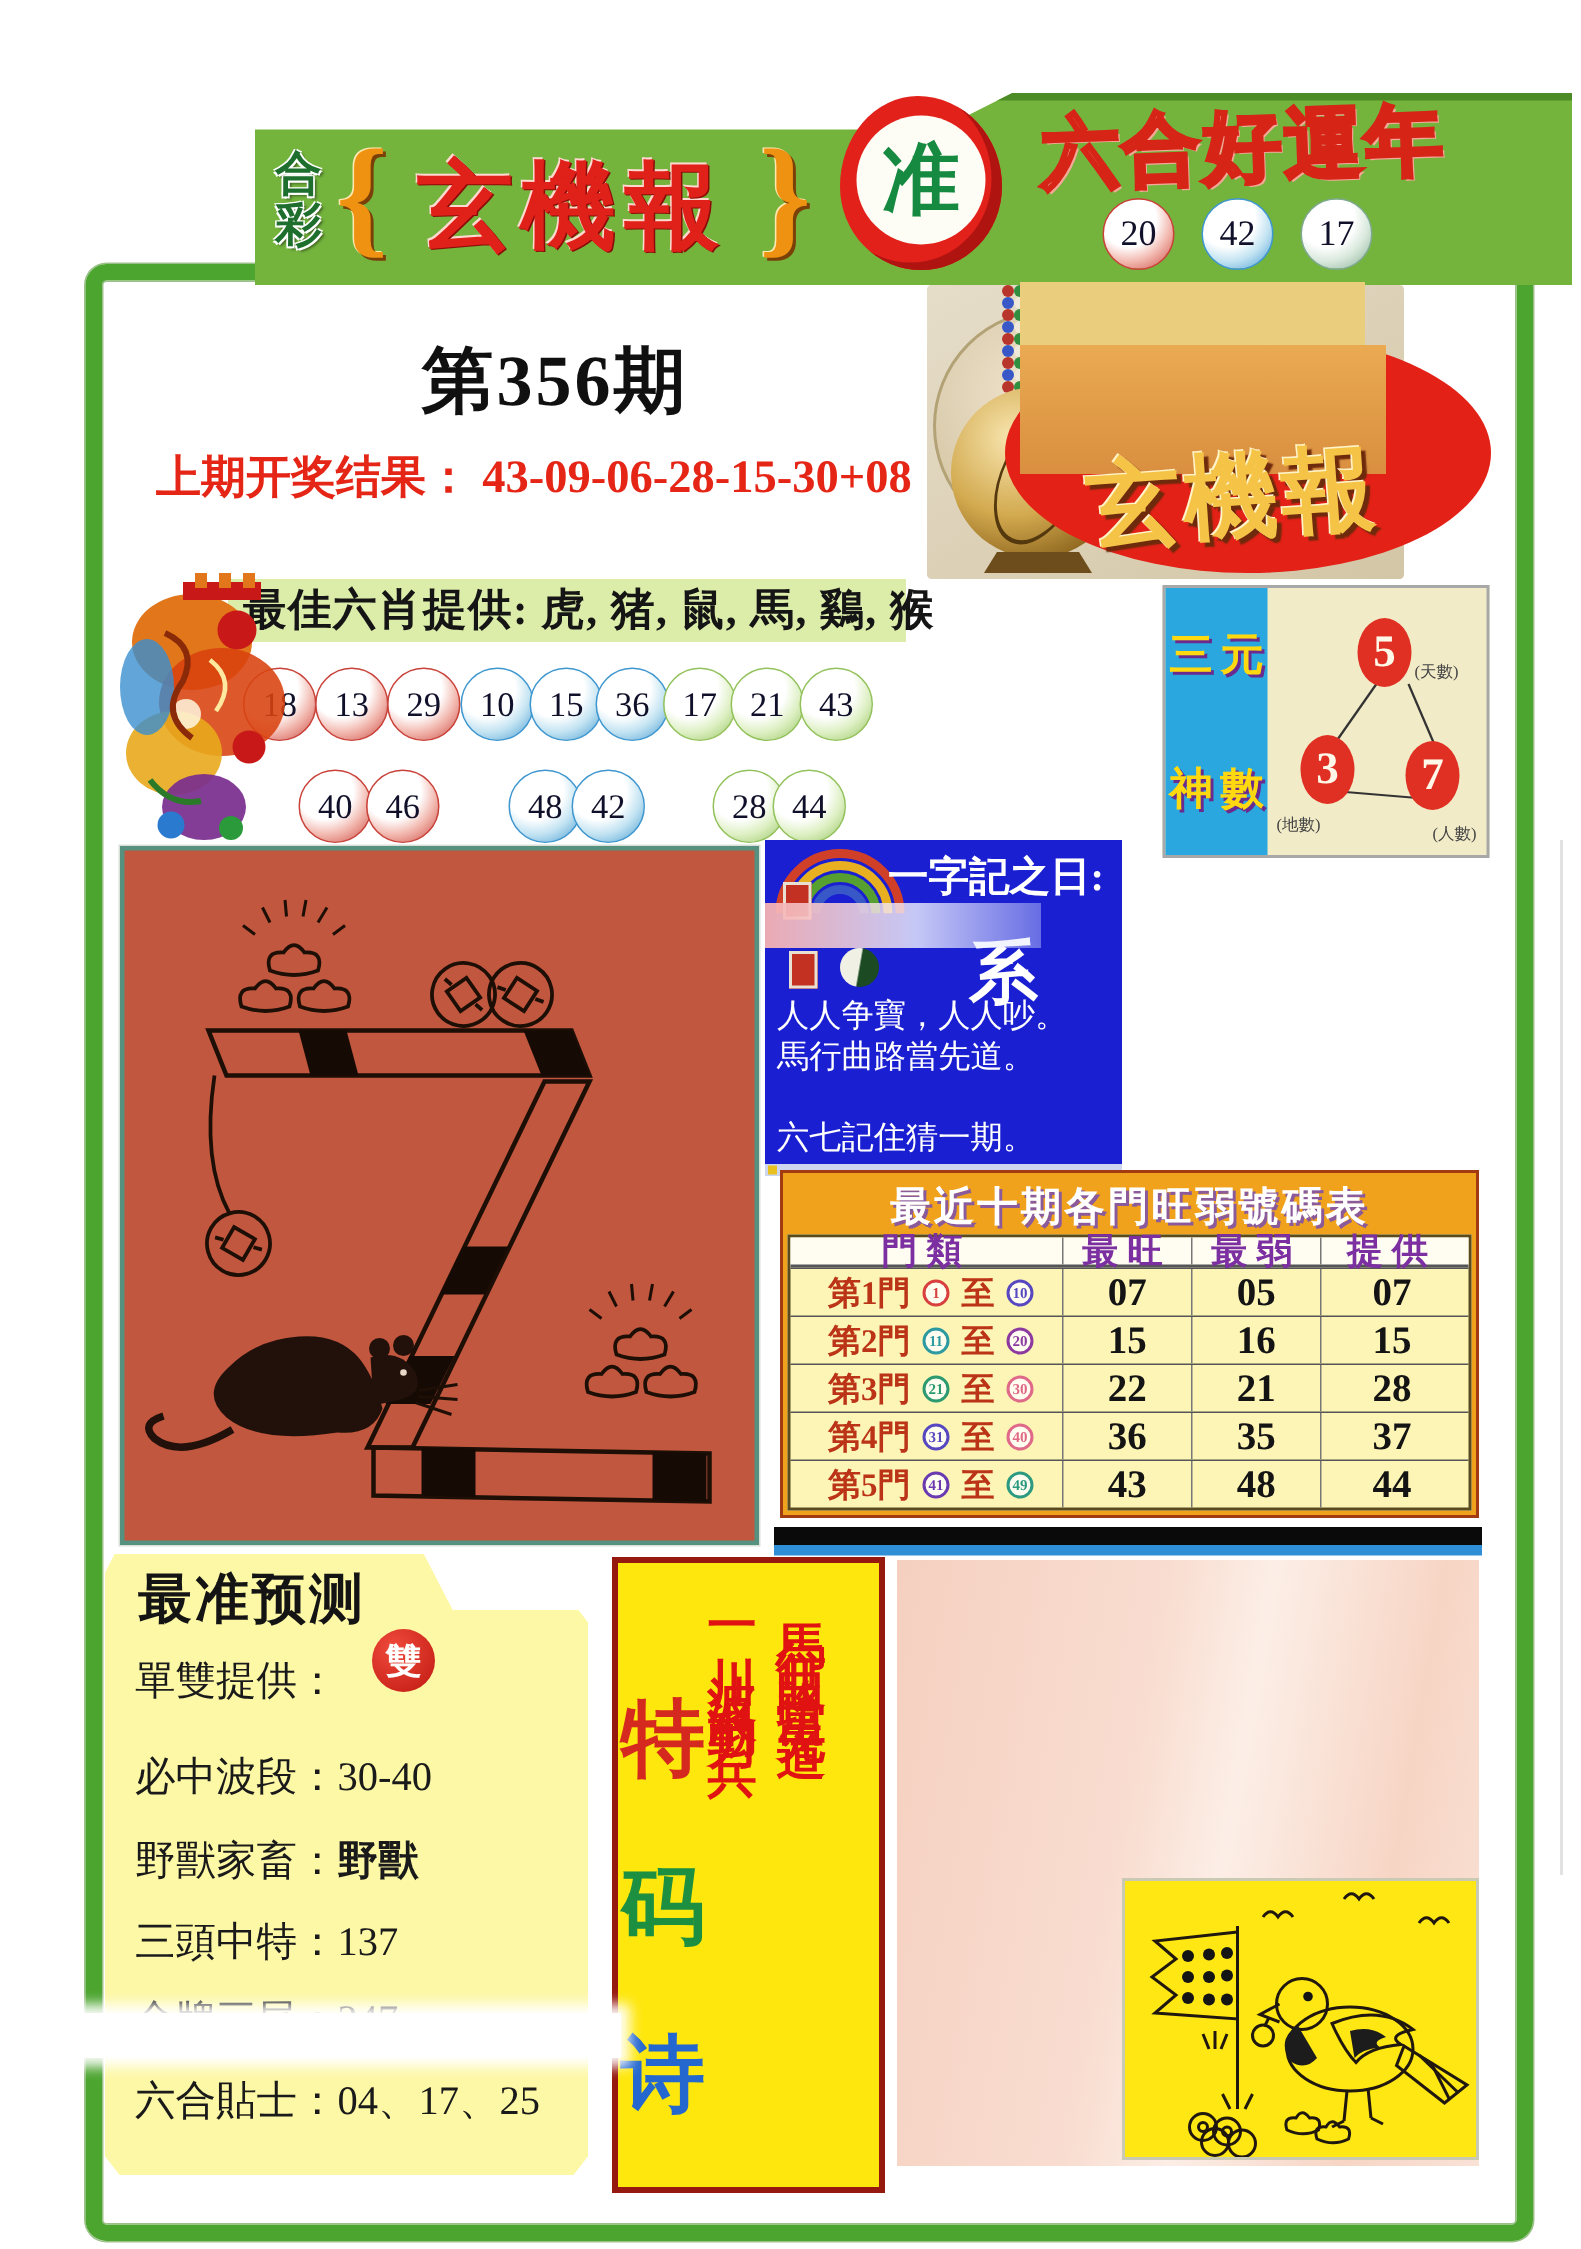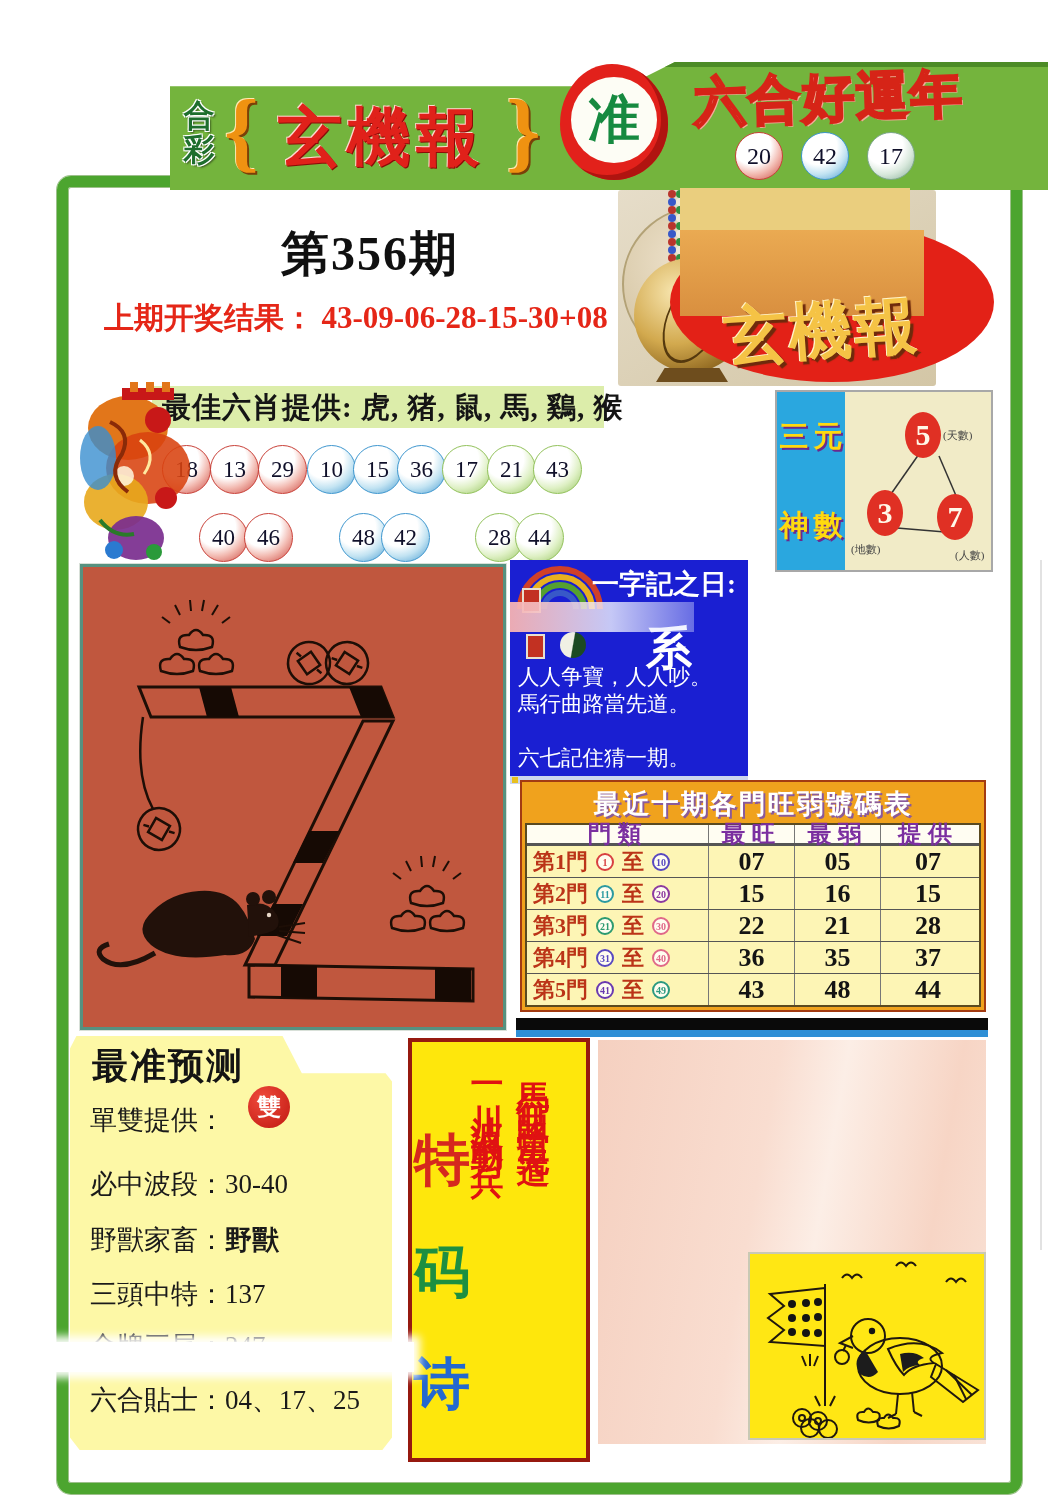--- a/index.html
+++ b/index.html
@@ -101,21 +101,21 @@
   .hot-title{height:38px;line-height:38px;text-align:center;font-size:27px;font-weight:bold;color:#ffffff;
        letter-spacing:2px;text-shadow:2px 2px 0 #8a5a9a;white-space:nowrap;}
   .hot-grid{border:2px solid #5a4a20;background:#fdf5b5;}
   .hrow{display:grid;grid-template-columns:182px 86px 86px 94px;}
   .hrow.head{background:#fffdf2;border-bottom:2px solid #555;}
   .hcell{border-right:1px solid #777;display:flex;align-items:center;justify-content:center;height:18px;}
   .hcell:last-child{border-right:none;}
   .hrow.head .hcell{color:#7b2fa0;font-weight:bold;font-size:24px;letter-spacing:6px;}
   .hrow.data{border-top:1.5px solid #555;}
   .hrow.data .hcell{height:31px;font-size:26px;font-weight:bold;color:#141414;}
-  .gatecell{justify-content:flex-start;padding-left:6px;gap:8px;}
+  .gatecell{justify-content:center;padding-left:6px;gap:8px;}
   .gate-label{color:#bb3418;font-size:22px;font-weight:bold;white-space:nowrap;}
   .zhi{color:#bb3418;font-size:22px;font-weight:bold;}
   .bullet{width:18px;height:18px;border-radius:50%;background:#fffdf0;font-size:10px;line-height:16px;
        font-weight:bold;text-align:center;box-sizing:border-box;border:2px solid var(--bc);color:var(--bc);}
   .r0 .bf{--bc:#d84040;} .r0 .bt{--bc:#5848c0;}
   .r1 .bf{--bc:#2c9aa0;} .r1 .bt{--bc:#8c3aa0;}
   .r2 .bf{--bc:#2c9a70;} .r2 .bt{--bc:#e06888;}
   .r3 .bf{--bc:#5848c0;} .r3 .bt{--bc:#e06888;}
   .r4 .bf{--bc:#6a3ab0;} .r4 .bt{--bc:#2c9a80;}
   .band-black{left:516px;top:1018px;width:472px;height:12px;background:#0a0a0a;z-index:2;}
@@ -241,21 +241,21 @@
       <span>元</span>
       <span>神</span>
       <span>數</span>
     </div>
     <svg class="abs" style="left:68px;top:0;" width="146" height="178">
       <line x1="74" y1="62" x2="46" y2="102" stroke="#333" stroke-width="1.5"></line>
       <line x1="94" y1="64" x2="112" y2="106" stroke="#333" stroke-width="1.5"></line>
       <line x1="52" y1="136" x2="100" y2="140" stroke="#333" stroke-width="1.5"></line>
     </svg>
     <div class="abs sy-node" style="left:128px;top:20px;">5</div>
-    <div class="abs sy-label" style="left:166px;top:36px;">(天數)</div>
+    <div class="abs sy-label" style="left:166px;top:48px;">(天數)</div>
     <div class="abs sy-node" style="left:90px;top:98px;">3</div>
     <div class="abs sy-label" style="left:74px;top:150px;">(地數)</div>
     <div class="abs sy-node" style="left:160px;top:102px;">7</div>
     <div class="abs sy-label" style="left:178px;top:156px;">(人數)</div>
   </div>
 
   <div class="abs brick">
     <svg width="420" height="460" viewBox="0 0 420 460">
       <defs>
         <path id="ingot" d="M-16 8 Q-20 -5 -7 -4 Q0 -14 7 -4 Q20 -5 16 8 Q0 14 -16 8 Z" fill="none" stroke="#1d0e06" stroke-width="2.5"></path>

